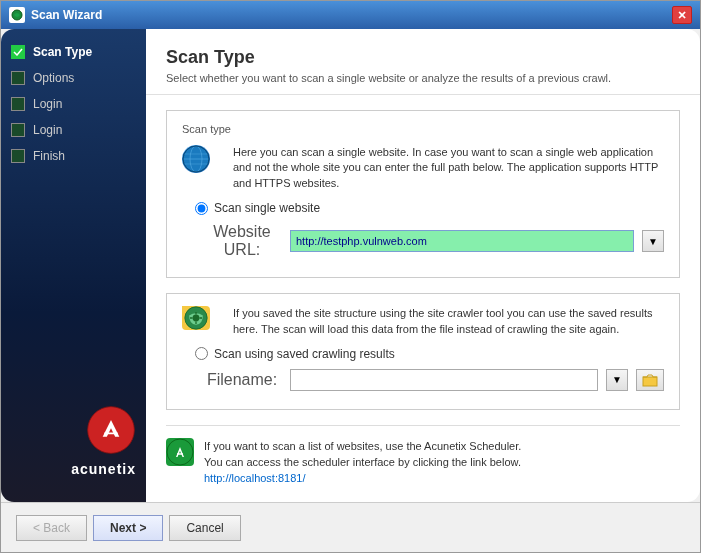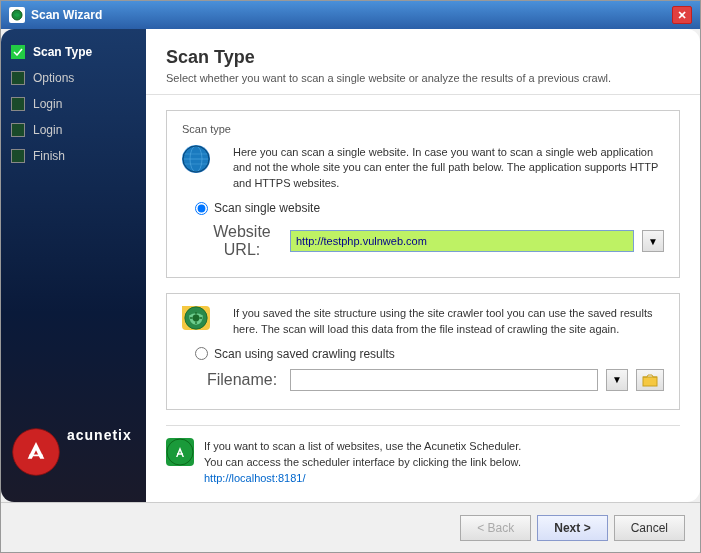--- a/index.html
+++ b/index.html
@@ -106,22 +106,22 @@
       font-weight: normal;
     }
     .sidebar-item.active .sidebar-item-label {
       font-weight: bold;
       color: white;
     }
     .sidebar-logo {
       margin-top: auto;
       padding: 15px 10px;
       display: flex;
-      flex-direction: row;
-      align-items: flex-start;
+      flex-direction: column;
+      align-items: flex-end;
       gap: 6px;
     }
     .acunetix-logo-icon {
       width: 50px;
       height: 50px;
     }
     .acunetix-logo-text {
       color: white;
       font-size: 14px;
       font-weight: bold;
@@ -203,21 +203,21 @@
       color: #555;
       width: 80px;
       text-align: center;
     }
     .url-input {
       flex: 1;
       height: 22px;
       border: 1px solid #7a9fd4;
       padding: 2px 5px;
       font-size: 11px;
-      background: #bef264;
+      background: #86efac;
       color: #00008b;
     }
     .dropdown-btn {
       height: 22px;
       width: 22px;
       border: 1px solid #aaa;
       background: linear-gradient(to bottom, #f5f5f5, #e0e0e0);
       display: flex;
       align-items: center;
       justify-content: center;
@@ -261,21 +261,20 @@
       color: #0066cc;
       cursor: pointer;
       font-size: 11px;
     }
     .footer {
       height: 50px;
       background: #f0f0f0;
       border-top: 1px solid #ccc;
       display: flex;
       align-items: center;
-      justify-content: flex-end;
       padding: 12px 15px;
       gap: 6px;
       flex-shrink: 0;
     }
     .footer-btn {
       height: 26px;
       padding: 0 16px;
       border: 1px solid #aaa;
       background: linear-gradient(to bottom, #f8f8f8, #e0e0e0);
       font-size: 12px;

